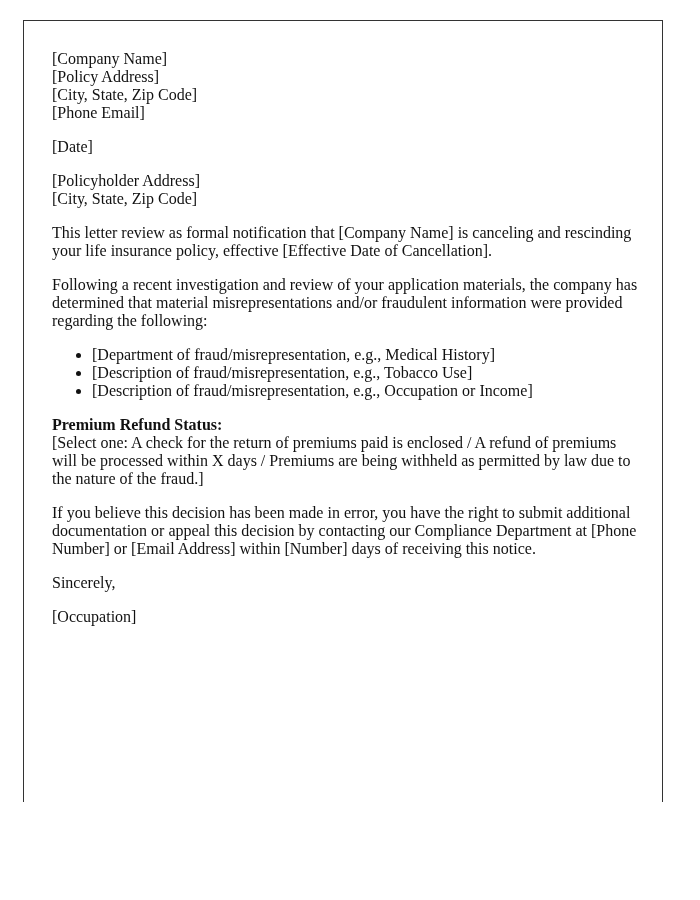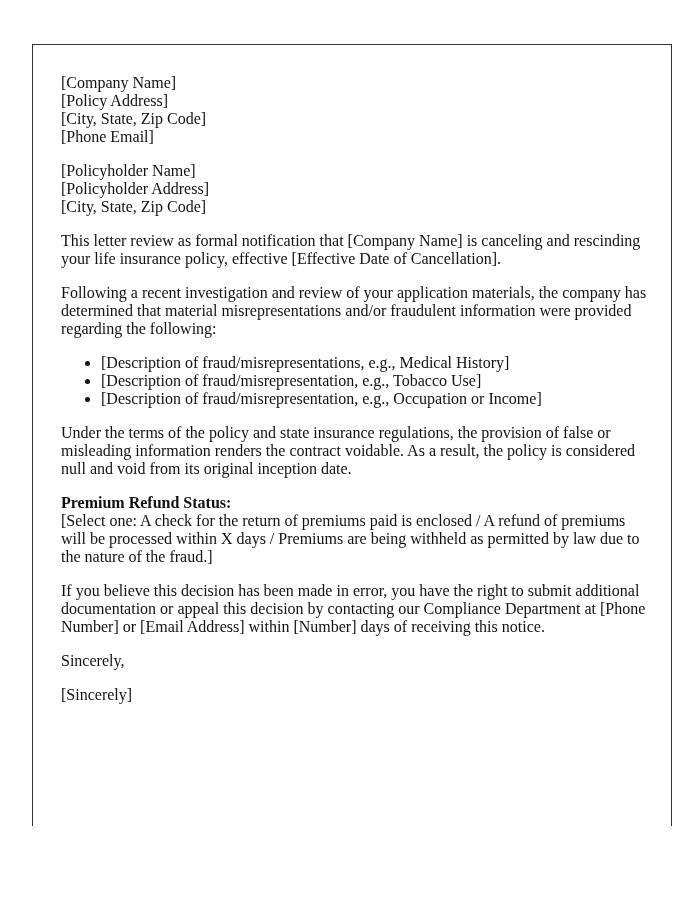--- a/index.html
+++ b/index.html
@@ -11,31 +11,30 @@
       overflow: hidden;
     }
     body {
       font-family: "Liberation Serif", "DejaVu Serif", serif;
       color: #111111;
       font-size: 16px;
       line-height: 18px;
     }
     .page {
       position: absolute;
-      left: 32px;
+      left: 23px;
       top: 20px;
       width: 640px;
       height: 782px;
       border-top: 1.5px solid #333333;
       border-left: 1.5px solid #333333;
       border-right: 1.5px solid #333333;
       box-sizing: border-box;
       overflow: hidden;
       background: #ffffff;
-      margin-top: 24px;
     }
     .content {
       position: absolute;
       left: 28px;
       top: 29px;
       width: 590px;
     }
     p { margin: 0 0 16px 0; }
     .addr { margin: 0 0 16px 0; }
     .addr div { white-space: nowrap; }
@@ -54,46 +53,45 @@
 <div class="page">
   <div class="content">
 
     <div class="addr">
       <div>[Company Name]</div>
       <div>[Policy Address]</div>
       <div>[City, State, Zip Code]</div>
       <div>[Phone Email]</div>
     </div>
 
+    <p>[Date]</p>
 
     <div class="addr">
-      <div>[Policyholder Name]</div>
       <div>[Policyholder Address]</div>
       <div>[City, State, Zip Code]</div>
     </div>
 
 
 
     <p>This letter review as formal notification that [Company Name] is canceling and rescinding your life insurance policy, effective [Effective Date of Cancellation].</p>
 
     <p>Following a recent investigation and review of your application materials, the company has determined that material misrepresentations and/or fraudulent information were provided regarding the following:</p>
 
     <ul>
-      <li>[Description of fraud/misrepresentations, e.g., Medical History]</li>
+      <li>[Department of fraud/misrepresentation, e.g., Medical History]</li>
       <li>[Description of fraud/misrepresentation, e.g., Tobacco Use]</li>
       <li>[Description of fraud/misrepresentation, e.g., Occupation or Income]</li>
     </ul>
 
-    <p>Under the terms of the policy and state insurance regulations, the provision of false or misleading information renders the contract voidable. As a result, the policy is considered null and void from its original inception date.</p>
 
     <p>
       <span class="bold">Premium Refund Status:</span><br>
       <span>[Select one: A check for the return of premiums paid is enclosed / A refund of premiums will be processed within X days / Premiums are being withheld as permitted by law due to the nature of the fraud.]</span>
     </p>
 
     <p>If you believe this decision has been made in error, you have the right to submit additional documentation or appeal this decision by contacting our Compliance Department at [Phone Number] or [Email Address] within [Number] days of receiving this notice.</p>
 
     <p>Sincerely,</p>
 
-    <p>[Sincerely]</p>
+    <p>[Occupation]</p>
 
   </div>
 </div>
 
 </body></html>

